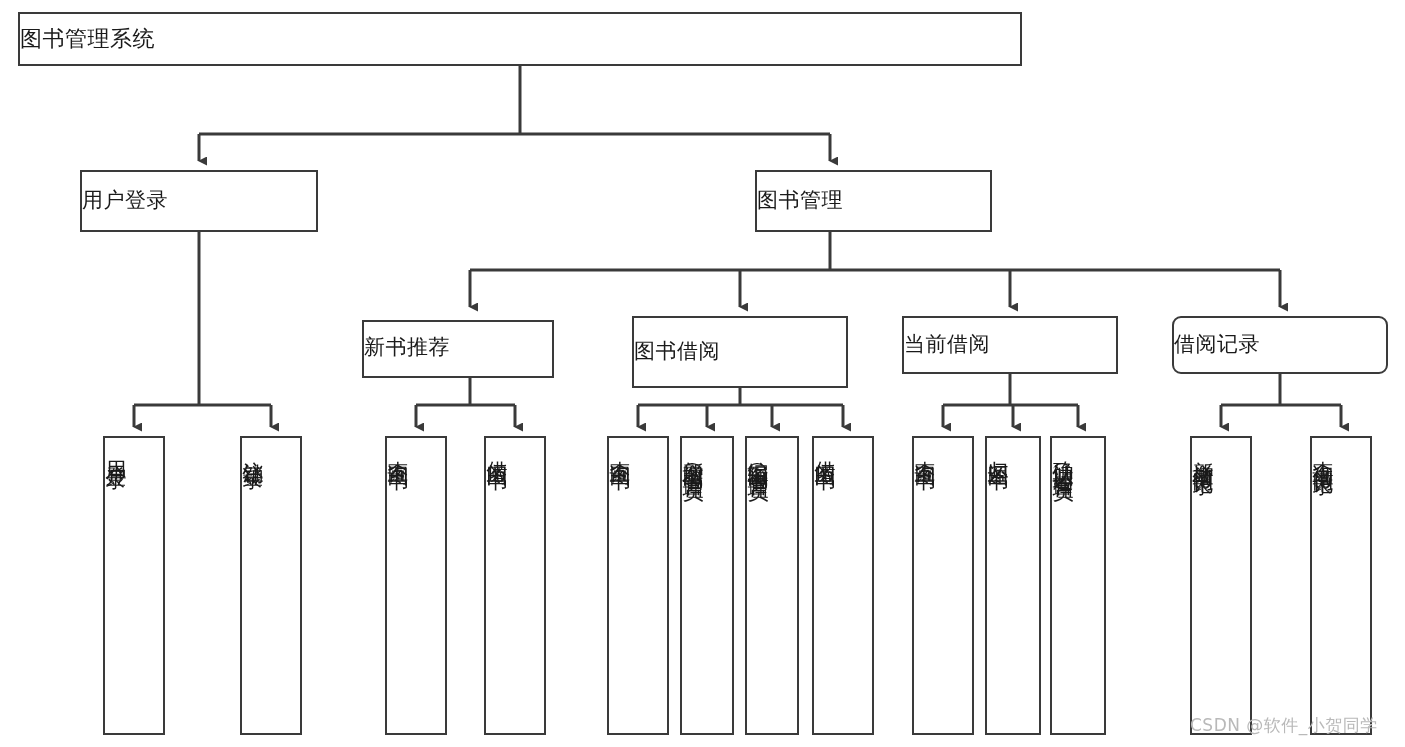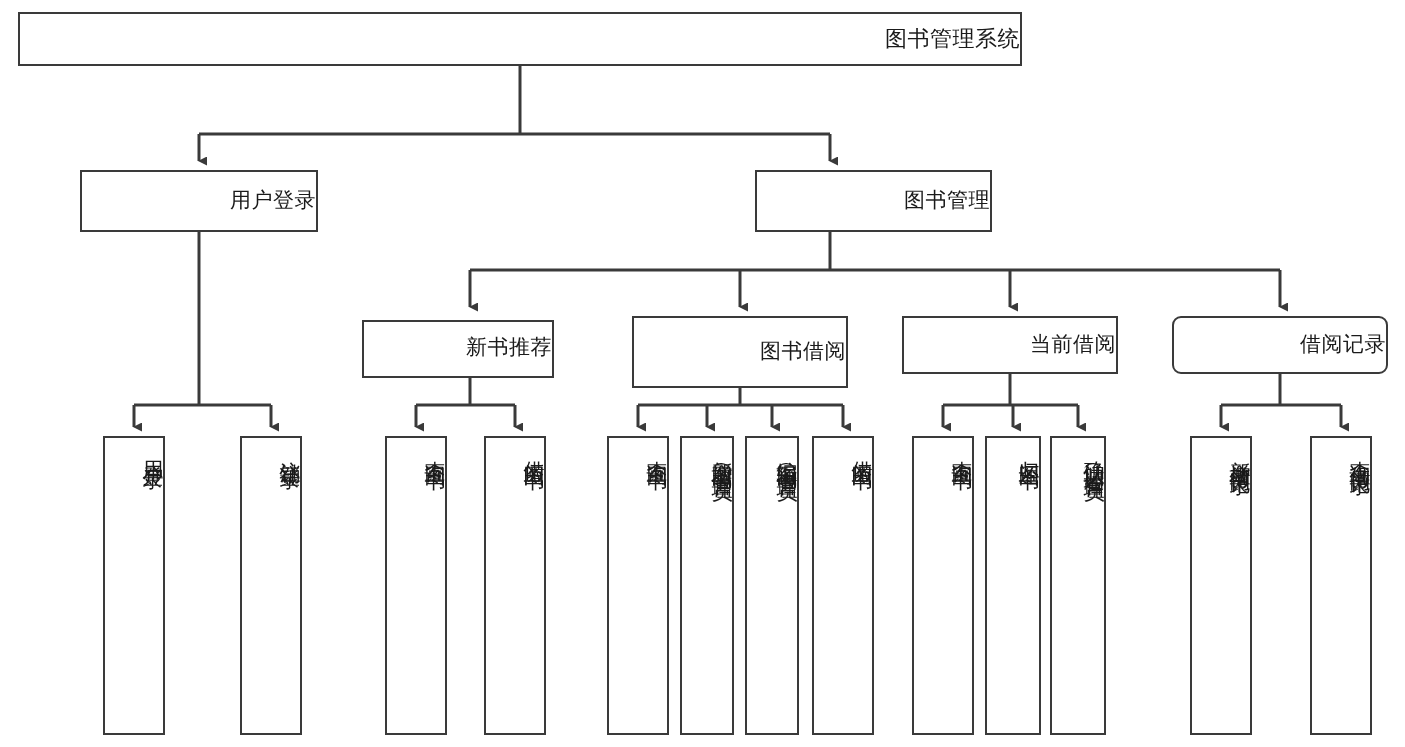--- a/index.html
+++ b/index.html
@@ -25,21 +25,21 @@
     height: 747px;
     pointer-events: none;
   }
   .node {
     position: absolute;
     box-sizing: border-box;
     background: #ffffff;
     border: 2px solid #3a3a3a;
     display: flex;
     align-items: center;
-    justify-content: flex-end;
+    justify-content: flex-start;
     color: #1a1a1a;
   }
   .node-label {
     display: block;
     text-align: center;
     line-height: 1.12;
     white-space: pre;
   }
   .node.horizontal .node-label {
     font-size: 21px;
@@ -174,14 +174,15 @@
         <span class="node-label">确认归还（管理员）</span>
       </div>
       <div class="node vertical" style="left: 1190px; top: 436px; width: 62px; height: 299px;">
         <span class="node-label">新增借阅记录</span>
       </div>
       <div class="node vertical" style="left: 1310px; top: 436px; width: 62px; height: 299px;">
         <span class="node-label">查询借阅记录</span>
       </div>
     </div>
 
+  <div id="watermark">CSDN @软件_小贺同学</div>
 
 </div>
 
 </body></html>

